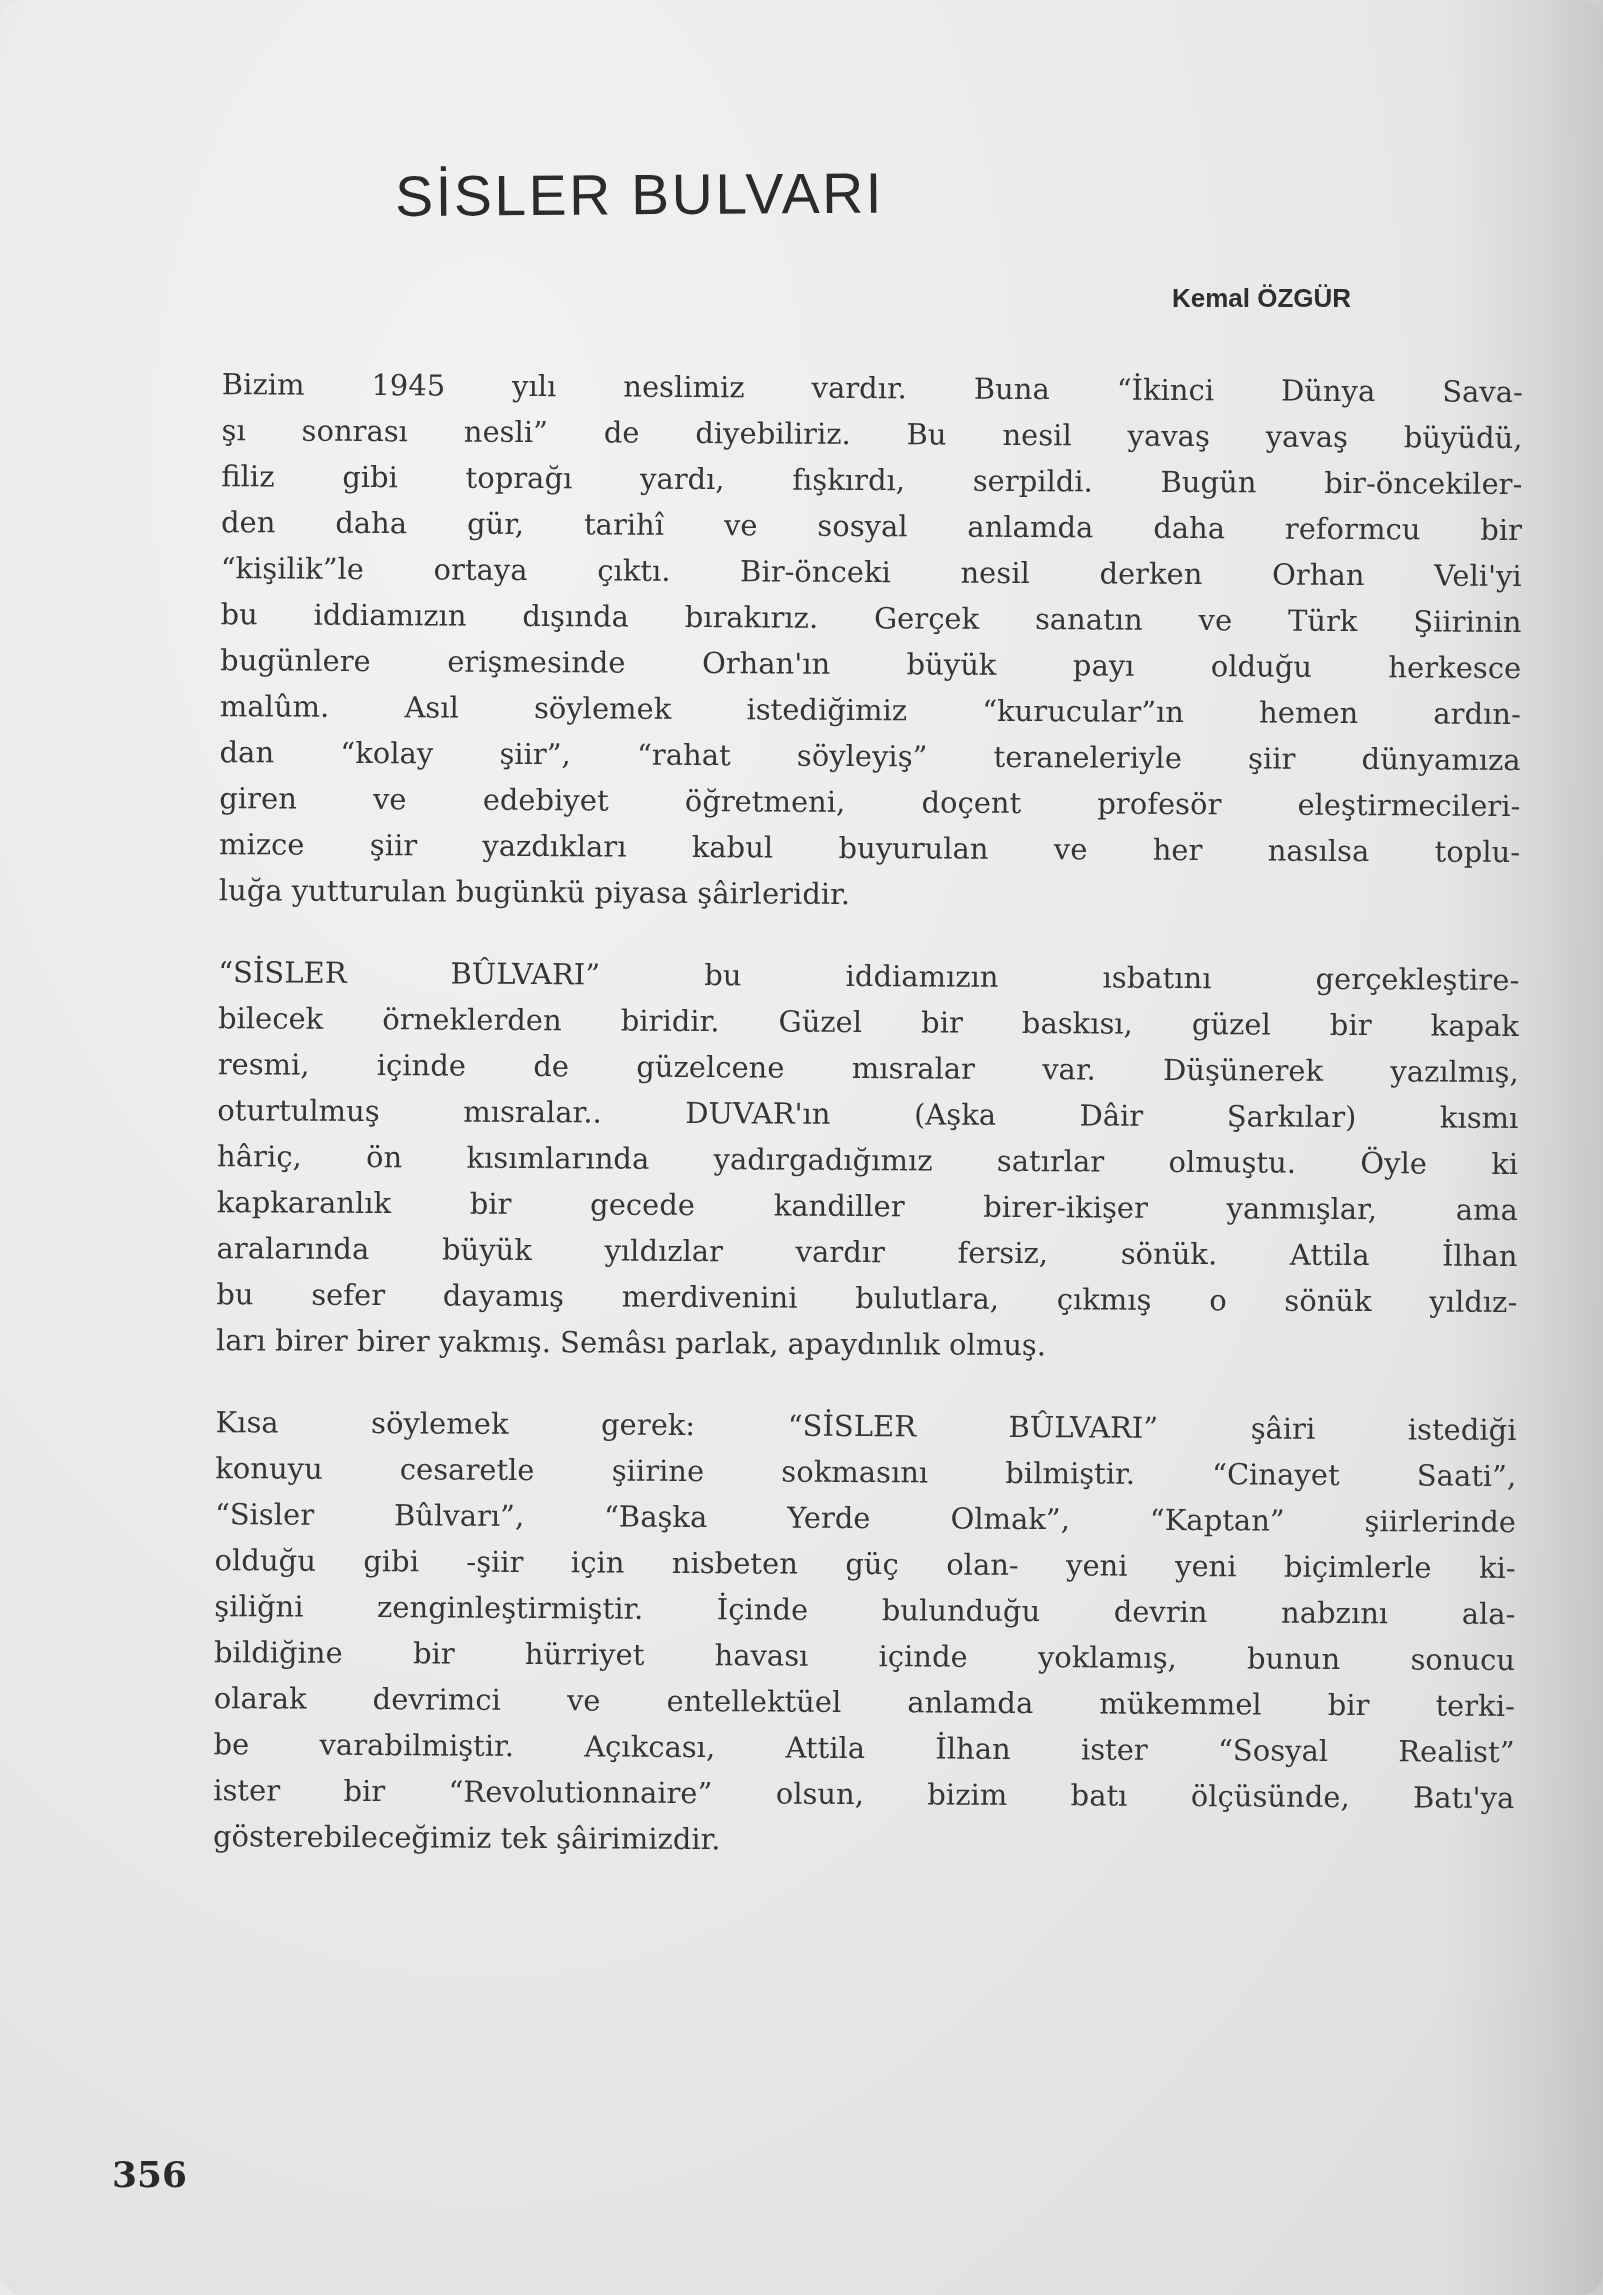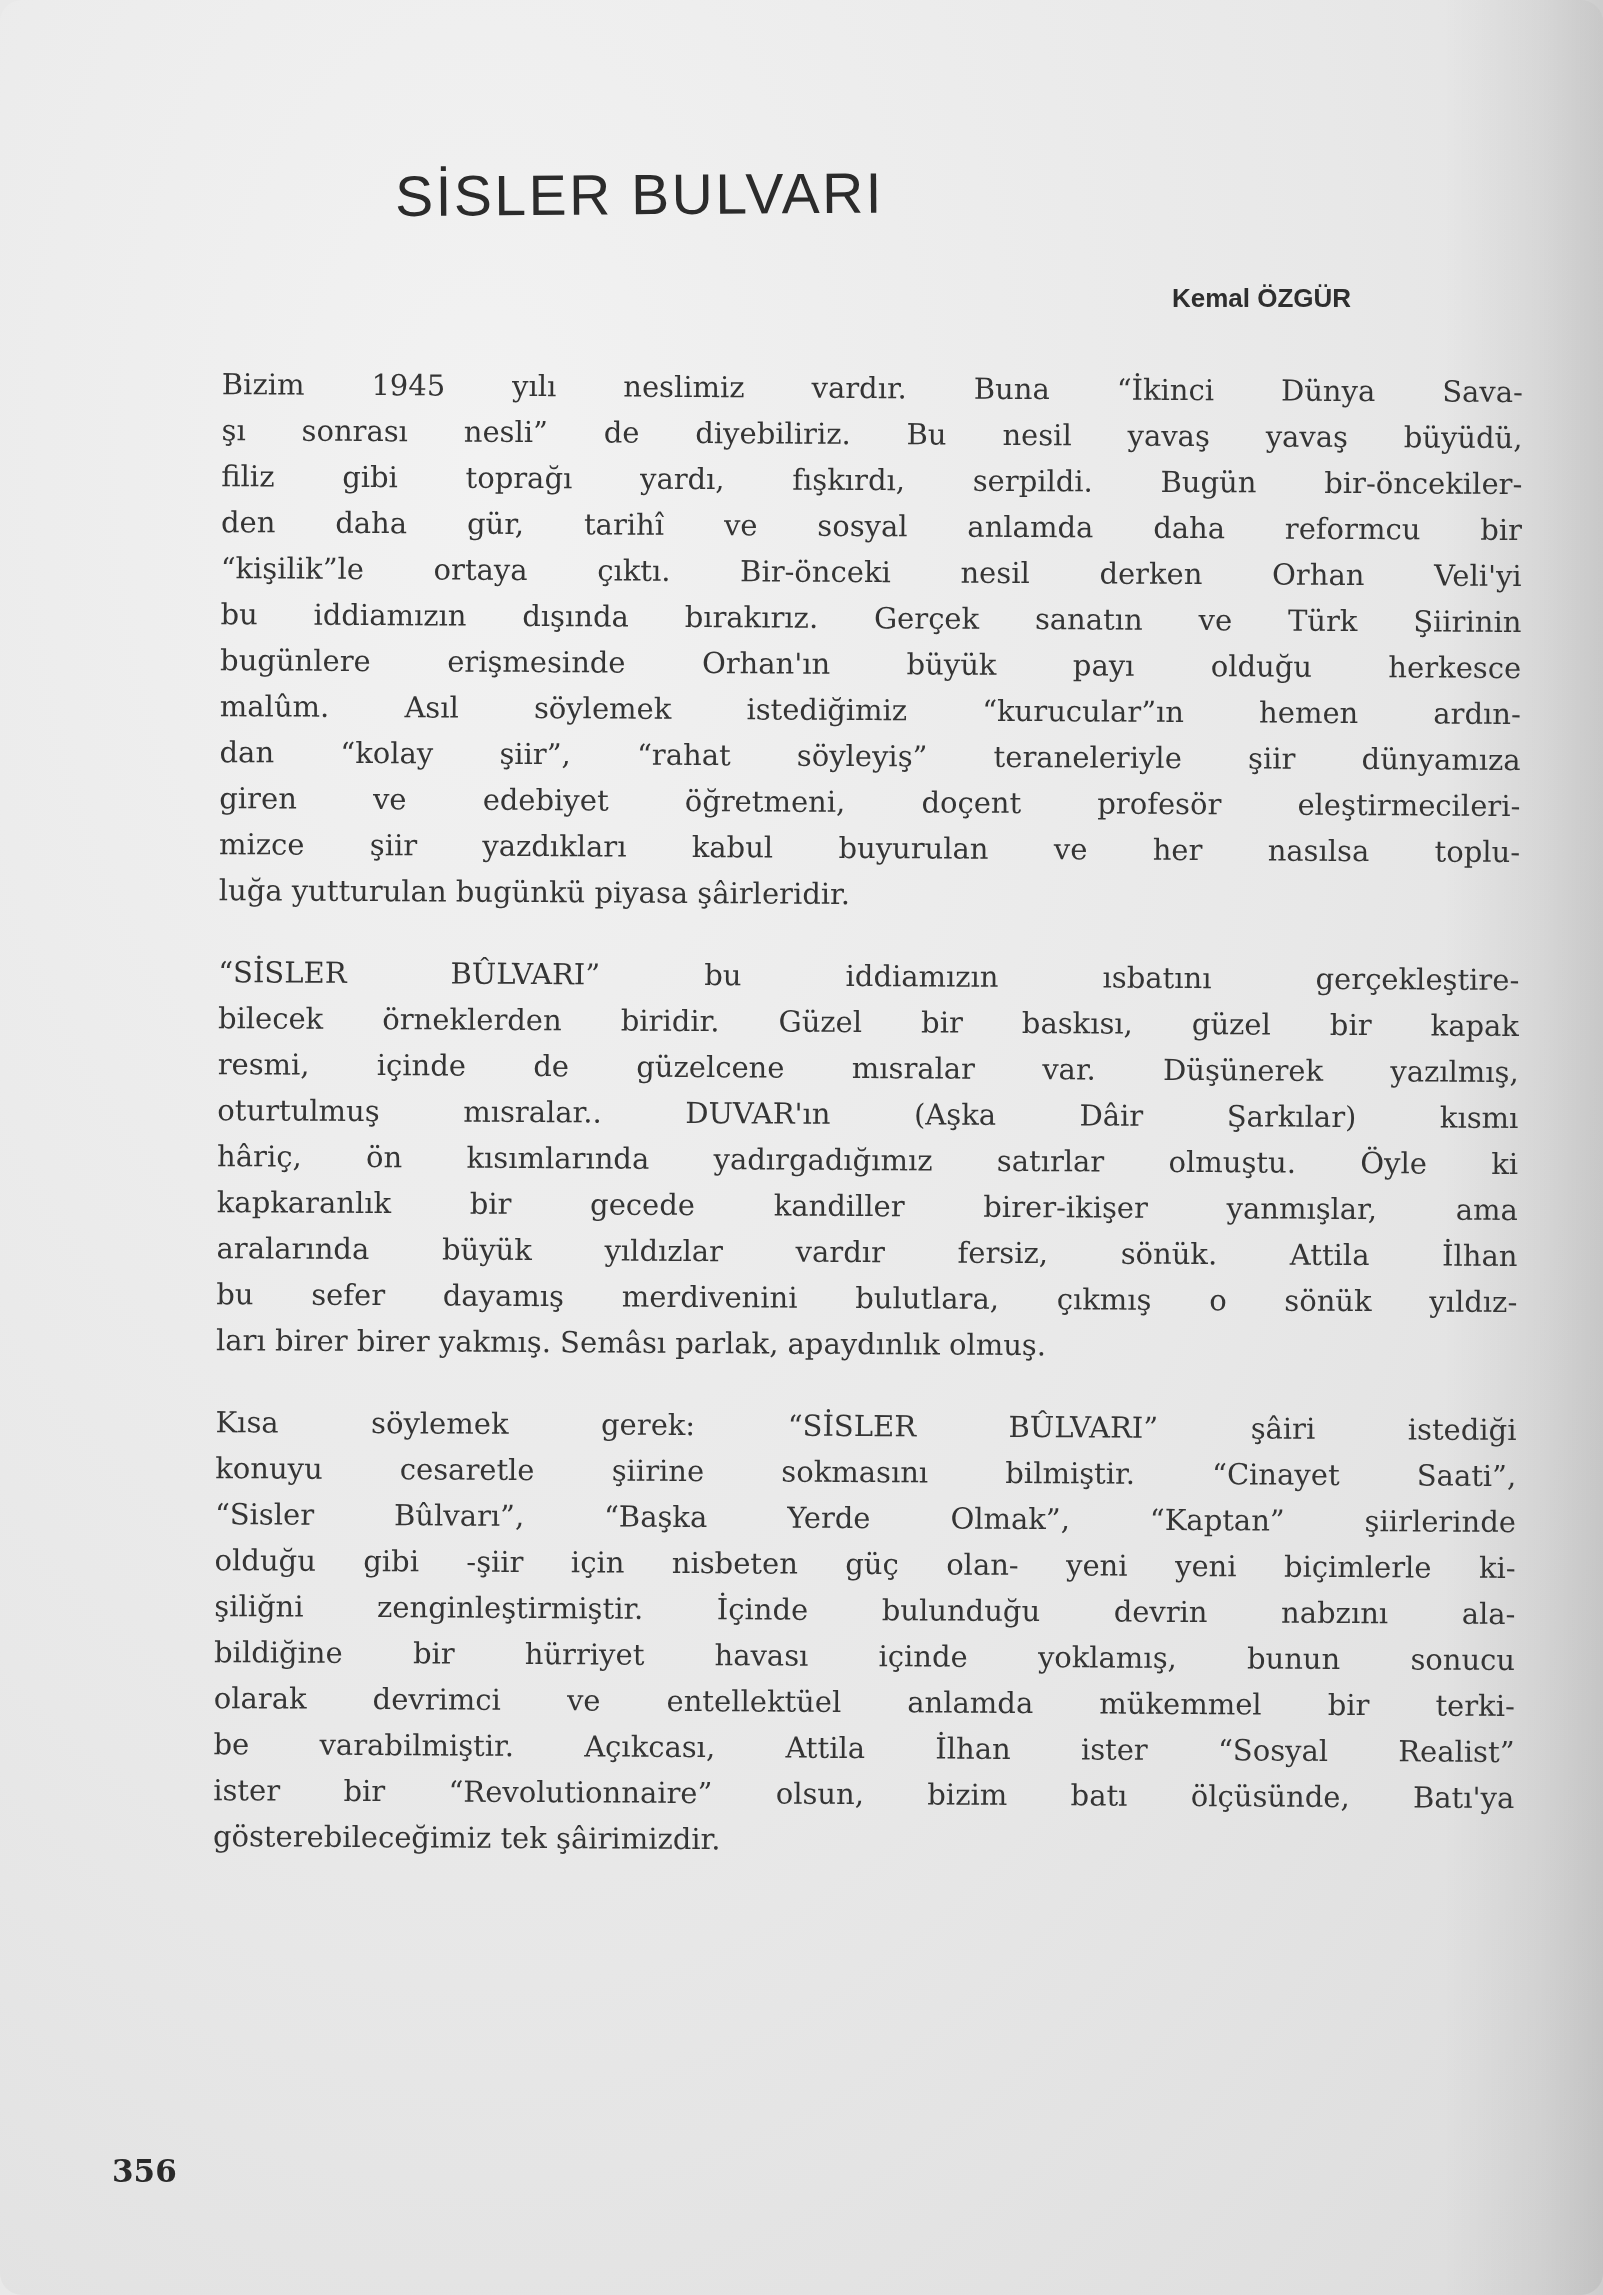--- a/index.html
+++ b/index.html
@@ -77,21 +77,21 @@
   }
   .line.last {
     text-align-last: left;
   }
   .page-number {
     position: absolute;
     left: 112px;
     top: 2153px;
     font-family: "DejaVu Serif", serif;
     font-weight: bold;
-    font-size: 31px;
+    font-size: 36px;
     color: #2a2a2a;
   }
 </style>
 </head>
 <body>
 
 <div class="paper">
   <div class="edge-shadow"></div>
 
   <div class="title">SİSLER BULVARI</div>

